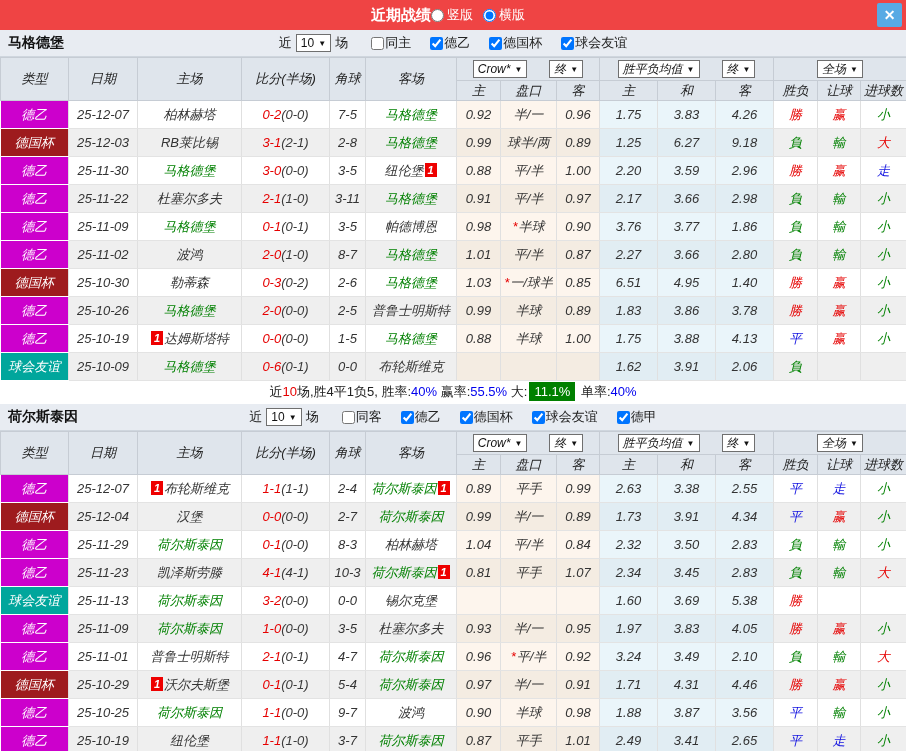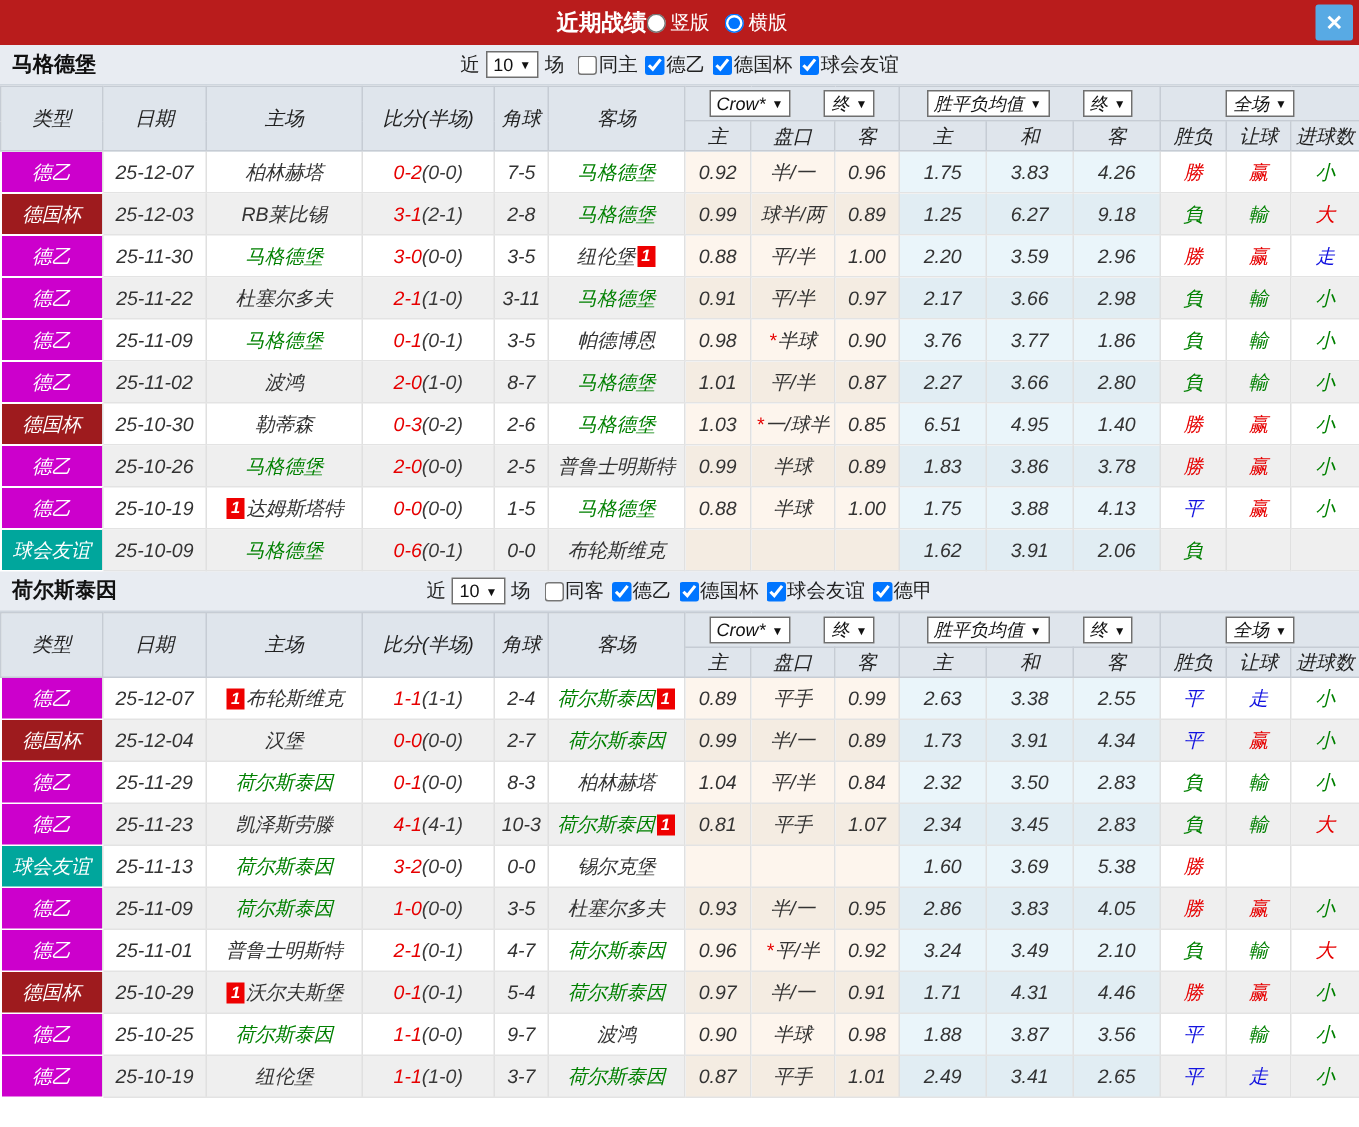--- a/index.html
+++ b/index.html
@@ -1,35 +1,35 @@
 <!DOCTYPE html>
 <html><head>
 <meta charset="utf-8">
 <style>
   * { box-sizing: border-box; }
   body { margin:0; width:906px; height:751px; overflow:hidden; background:#fff;
          font-family:"Liberation Sans", sans-serif; }
-  .titlebar { height:30px; background:#b91c1c; position:relative;
+  .titlebar { height:30px; background:#ef4444; position:relative;
               display:flex; align-items:center; justify-content:center; }
   .title { color:#fff; font-weight:bold; font-size:15px; }
   .radios { display:inline-flex; align-items:center; color:#fff; font-size:13px; }
   .radios label { display:inline-flex; align-items:center; gap:3px; margin-right:10px; cursor:pointer; }
   .radios input { width:13px; height:13px; margin:0; }
   .close { position:absolute; right:4px; top:3px; width:25px; height:24px; background:#58aae4;
            border:none; border-radius:2px; color:#fff; font-size:14px; font-weight:bold;
            line-height:22px; text-align:center; padding:0; cursor:pointer; }
   .band { height:27px; background:#e8ecf2; border-bottom:1px solid #cfd6de; position:relative;
           display:flex; align-items:center; justify-content:center; font-size:13px; color:#222; }
   .team { position:absolute; left:8px; font-weight:bold; font-size:14px; color:#111; }
   .filter { display:inline-flex; align-items:center; gap:4px; }
   .selbox { display:inline-flex; align-items:center; border:1px solid #6f6f6f; background:#fff;
             height:18px; padding:0 4px; font-size:12px; gap:4px; color:#111; cursor:pointer; }
   .selbox .arr { font-size:8px; color:#111; }
   .cbs { display:inline-flex; align-items:center; }
-  .cb { display:inline-flex; align-items:center; margin-left:5px; cursor:pointer; }
+  .cb { display:inline-flex; align-items:center; margin-left:19px; cursor:pointer; }
   .cb input { width:13px; height:13px; margin:0 1px 0 0; }
   table.stats { border-collapse:collapse; width:906px; table-layout:fixed; font-size:13px;font-style:italic; }
   thead th { background:#dfe5ec; border:1px solid #c6ccd4; font-weight:normal; color:#222;
              height:20px; padding:0; font-size:13px; }
   thead tr:first-child th.grp { height:23px; }
   thead th .selrow { display:flex; justify-content:center; gap:22px; align-items:center; }
   tbody td { height:28px; border-bottom:1px solid #e3e3e3; border-right:1px solid #e0e0e0;
              text-align:center; padding:0; color:#333; overflow:hidden; white-space:nowrap; }
   tbody tr:nth-child(odd) td { background:#fff; }
   tbody tr:nth-child(even) td { background:#efefef; }
@@ -341,20 +341,21 @@
           <td class="avg">1.62</td>
           <td class="avg">3.91</td>
           <td class="avg">2.06</td>
           <td class="c-g">負</td>
           <td></td>
           <td></td>
         </tr>
       </tbody>
   </table>
 
+  <div class="summary"><span>近</span><span class="seg-red">10</span><span>场,胜4平1负5, 胜率:</span><span class="seg-blue">40%</span><span> 赢率:</span><span class="seg-blue">55.5%</span><span> 大:</span><span class="seg-badge">11.1%</span><span> 单率:</span><span class="seg-blue">40%</span></div>
 
   <div class="band">
     <span class="team">荷尔斯泰因</span>
     <span class="filter">
       <span>近</span>
       <span class="selbox">
           <span>10</span>
           <span class="arr">▼</span>
         </span>
       <span>场</span>
@@ -543,21 +544,21 @@
         <tr>
           <td class="type lg2">德乙</td>
           <td>25-11-09</td>
           <td><span class="tname green">荷尔斯泰因</span></td>
           <td><span class="score-main">1-0</span><span class="score-half">(0-0)</span></td>
           <td>3-5</td>
           <td><span class="tname">杜塞尔多夫</span></td>
           <td class="odds">0.93</td>
           <td class="odds">半/一</td>
           <td class="odds">0.95</td>
-          <td class="avg">2.86</td>
+          <td class="avg">1.97</td>
           <td class="avg">3.83</td>
           <td class="avg">4.05</td>
           <td class="c-r">勝</td>
           <td class="c-r">赢</td>
           <td class="c-g">小</td>
         </tr>
         <tr>
           <td class="type lg2">德乙</td>
           <td>25-11-01</td>
           <td><span class="tname">普鲁士明斯特</span></td>

